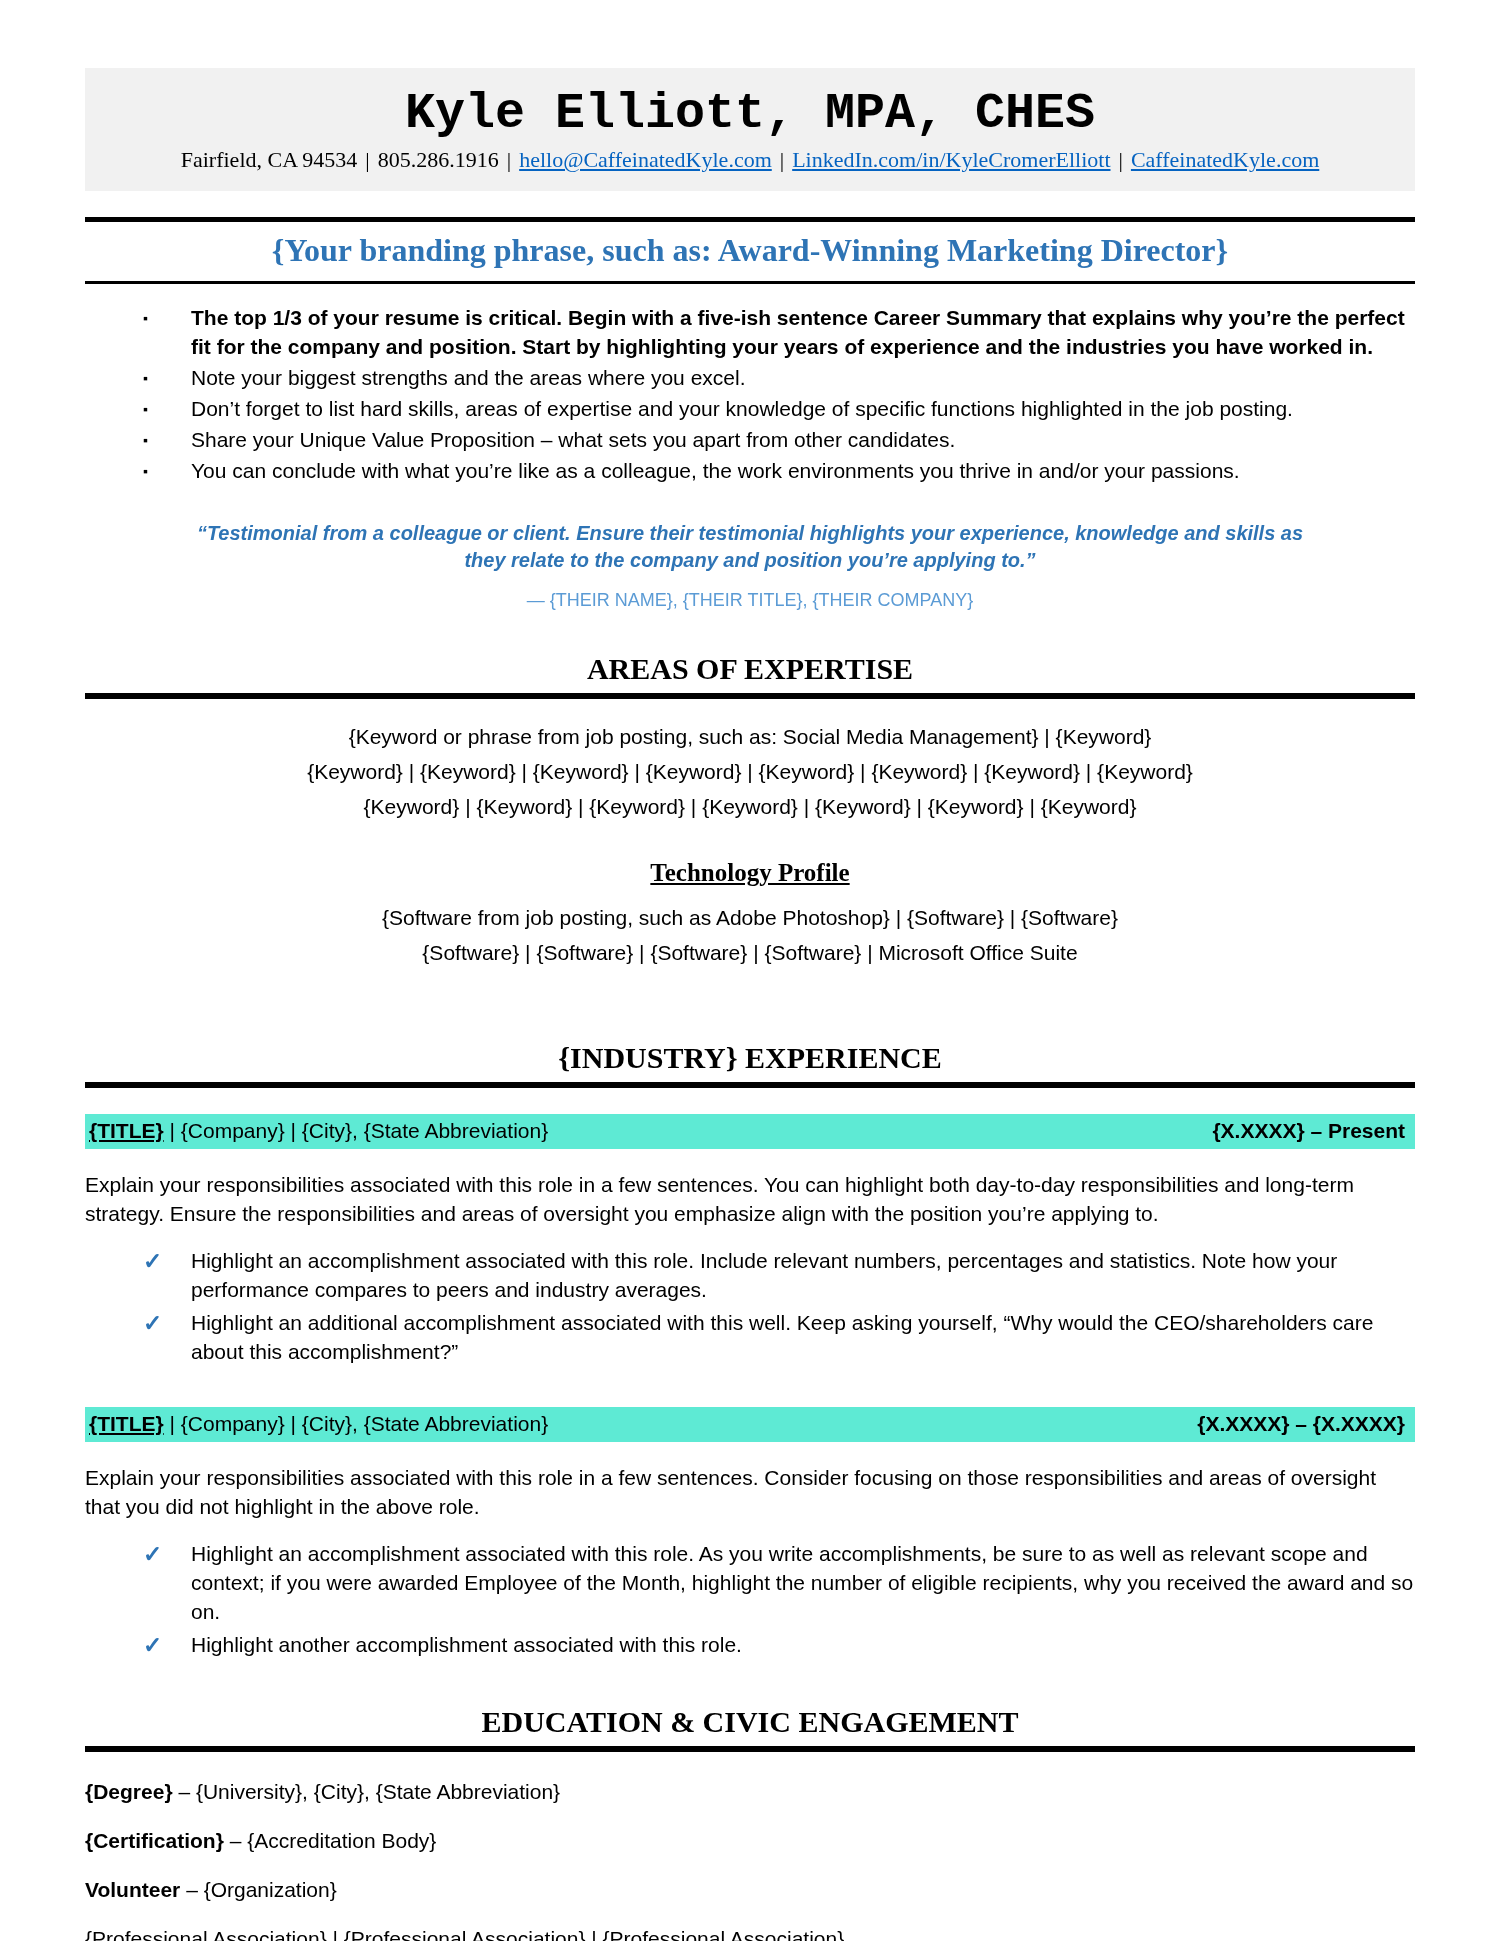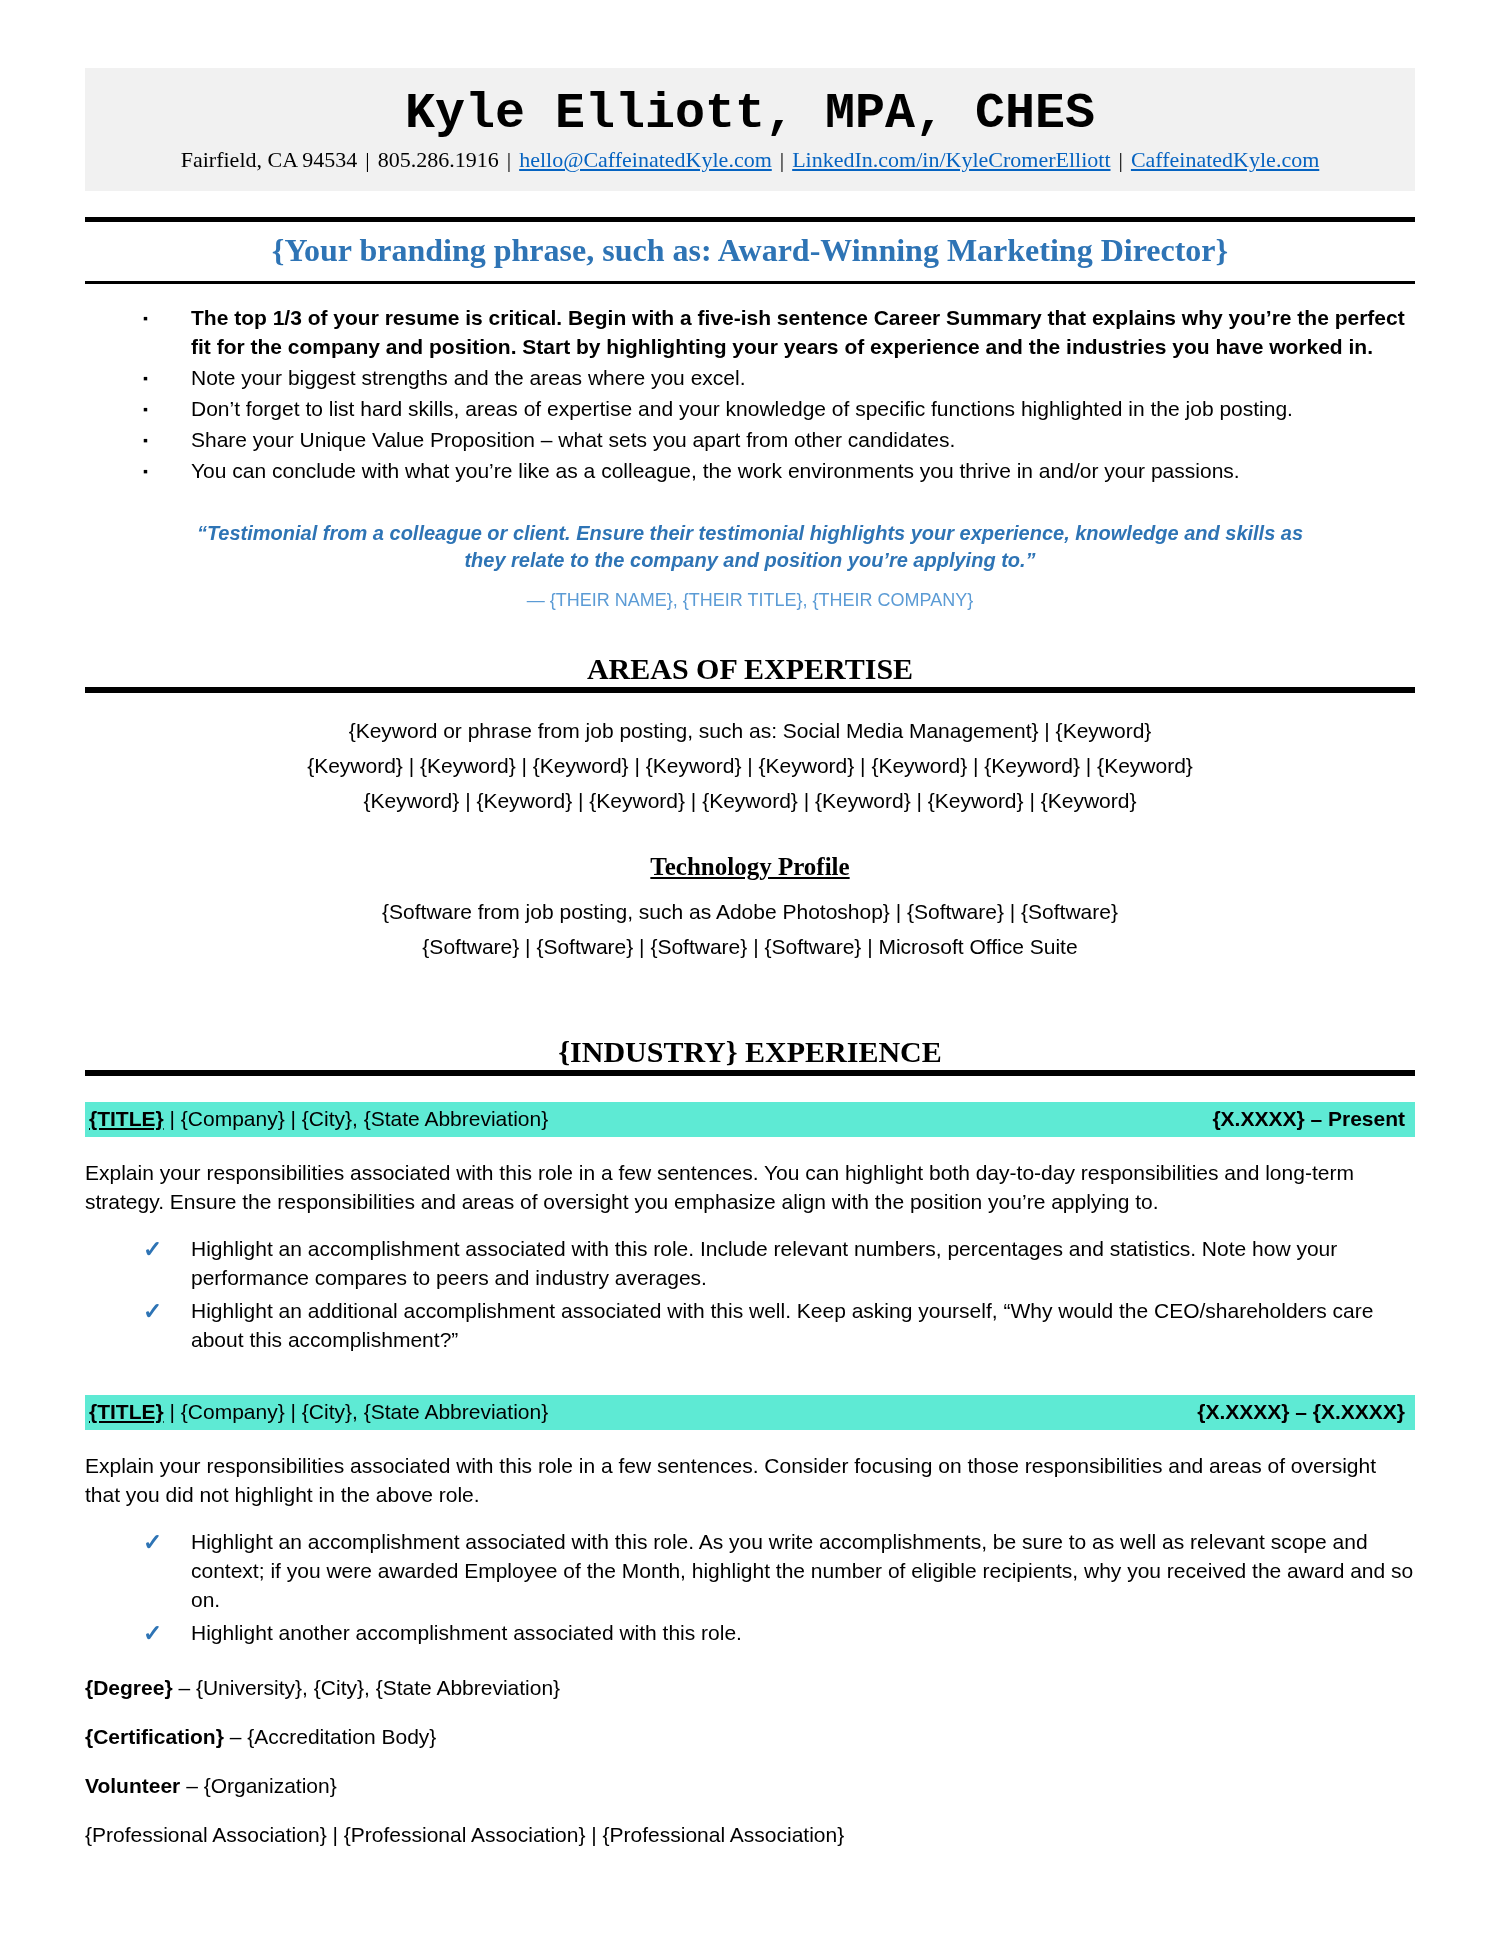--- a/index.html
+++ b/index.html
@@ -91,20 +91,21 @@
   .testimonial-attr {
     margin-top: 14px;
     color: #5b9bd5;
     font-size: 18px;
   }
 
   
   .section-heading-wrap {
     border-bottom: 6px solid #000;
     text-align: center;
+    padding-bottom: 6px;
   }
   .section-heading {
     font-family: "Liberation Serif", serif;
     font-size: 30px;
     font-weight: bold;
     margin: 0;
     line-height: 1.2;
     color: #000;
   }
   .mt-expertise { margin-top: 38px; }
@@ -259,20 +260,23 @@
         <span class="check-mark">✓</span>
         <span class="check-text">Highlight an accomplishment associated with this role. As you write accomplishments, be sure to as well as relevant scope and context; if you were awarded Employee of the Month, highlight the number of eligible recipients, why you received the award and so on.</span>
       </li>
       <li>
         <span class="check-mark">✓</span>
         <span class="check-text">Highlight another accomplishment associated with this role.</span>
       </li>
     </ul>
   </section>
 
+  <div class="section-heading-wrap mt-education">
+    <h2 class="section-heading">EDUCATION &amp; CIVIC ENGAGEMENT</h2>
+  </div>
   <div class="edu-lines">
     <p><span class="edu-bold">{Degree}</span><span> – {University}, {City}, {State Abbreviation}</span></p>
     <p><span class="edu-bold">{Certification}</span><span> – {Accreditation Body}</span></p>
     <p><span class="edu-bold">Volunteer</span><span> – {Organization}</span></p>
     <p><span class="edu-bold"></span><span>{Professional Association} | {Professional Association} | {Professional Association}</span></p>
   </div>
 
 </div>
 
 </body></html>

